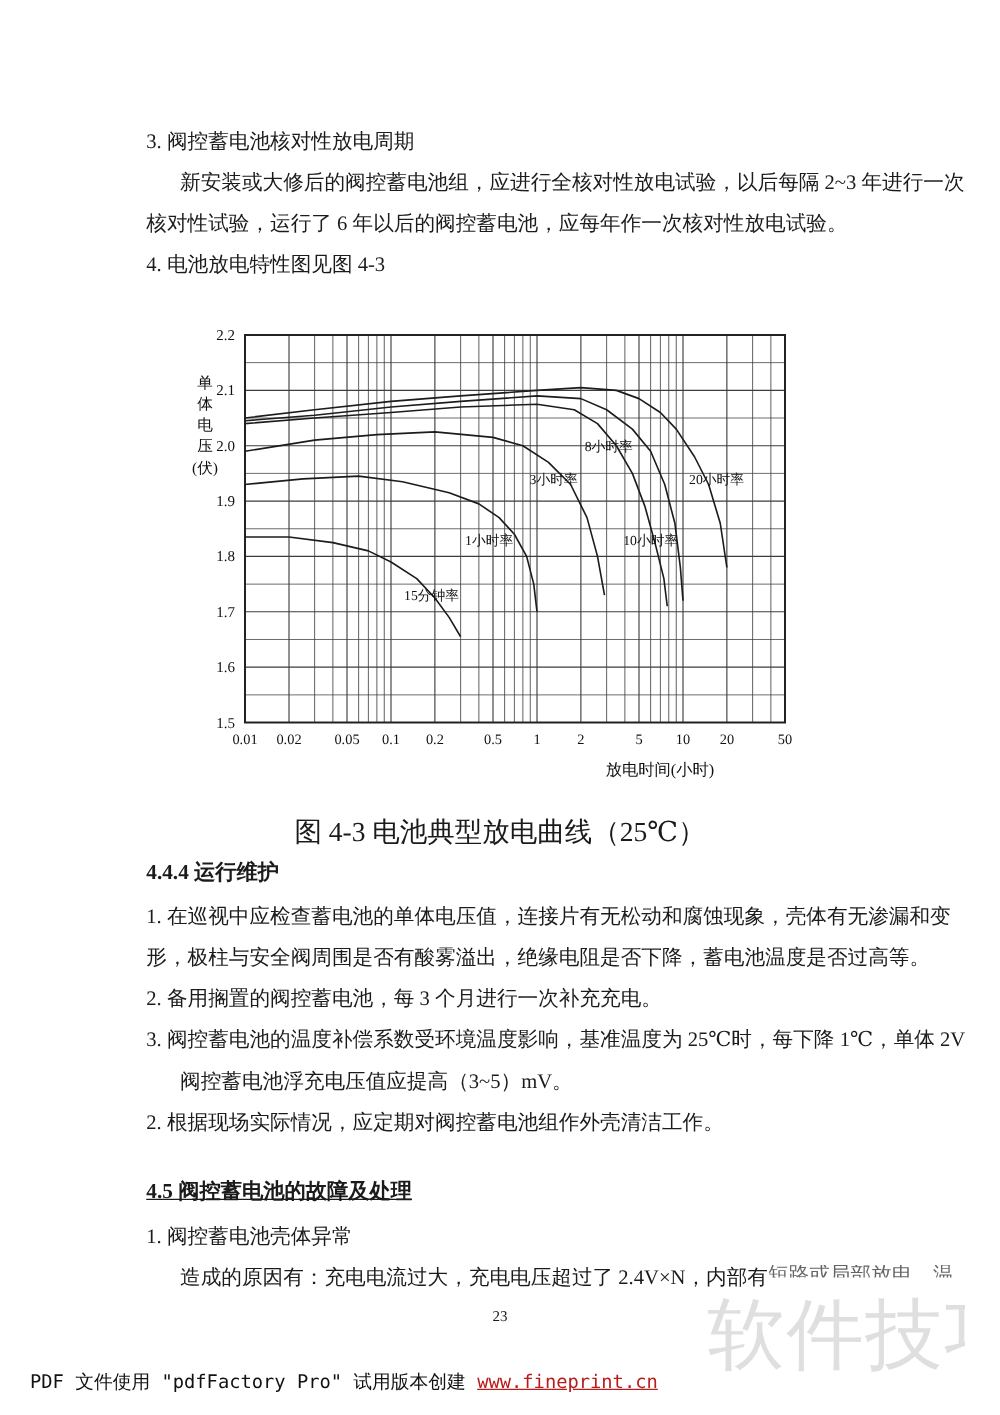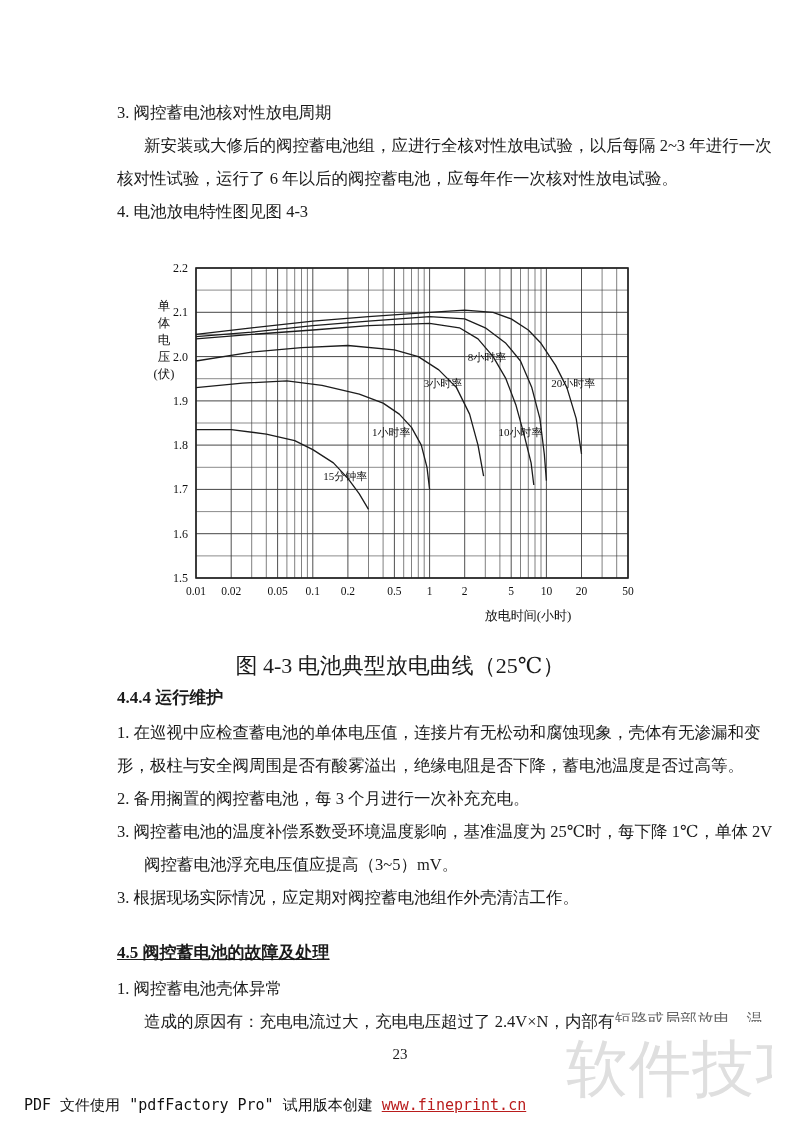--- a/index.html
+++ b/index.html
@@ -6,21 +6,21 @@
   .page{
     position:relative;width:772px;height:1132px;background:#fff;overflow:hidden;
     font-family:"Liberation Serif","DejaVu Serif",serif;color:#1b1b1b;
   }
   .tblock{position:absolute;left:117px;width:578px;font-size:16.5px;line-height:33px;}
   .tblock .line{white-space:nowrap;}
   .tblock .line.indent{margin-left:27px;}
   .cut{display:inline-block;height:0.58em;overflow:hidden;vertical-align:text-top;line-height:1;color:#4a4a4a;opacity:.85;text-decoration:underline;}
   .caption{position:absolute;left:0;top:651px;width:800px;text-align:center;font-size:22px;}
   .heading{position:absolute;left:117px;font-size:17px;font-weight:bold;white-space:nowrap;}
-  .pagenum{position:absolute;left:0;top:1046px;width:800px;text-align:center;font-size:15px;}
+  .pagenum{position:absolute;left:0;top:1046px;width:800px;text-align:center;font-size:12px;}
   .watermark{
     position:absolute;left:566px;top:1034px;width:260px;font-size:62px;line-height:70px;
     font-family:"Liberation Sans","DejaVu Sans",sans-serif;color:#dfdfdf;letter-spacing:1px;white-space:nowrap;
   }
   .pdffooter{
     position:absolute;left:24px;top:1096px;font-size:15px;white-space:nowrap;
     font-family:"DejaVu Sans Mono","Liberation Mono",monospace;color:#111;
   }
   .pdffooter a{text-decoration:underline;}
   .chartwrap{position:absolute;left:140px;top:250px;width:520px;height:382px;}
@@ -127,21 +127,21 @@
 
   <div class="caption">图 4-3   电池典型放电曲线（25℃）</div>
 
   <div class="heading" style="top:686px;">4.4.4 运行维护</div>
   <div class="tblock" id="blockB" style="top:716px;">
       <div class="line"><span>1. 在巡视中应检查蓄电池的单体电压值，连接片有无松动和腐蚀现象，壳体有无渗漏和变</span></div>
       <div class="line"><span>形，极柱与安全阀周围是否有酸雾溢出，绝缘电阻是否下降，蓄电池温度是否过高等。</span></div>
       <div class="line"><span>2.   备用搁置的阀控蓄电池，每 3 个月进行一次补充充电。</span></div>
       <div class="line"><span>3.   阀控蓄电池的温度补偿系数受环境温度影响，基准温度为 25℃时，每下降 1℃，单体 2V</span></div>
       <div class="line indent"><span>阀控蓄电池浮充电压值应提高（3~5）mV。</span></div>
-      <div class="line"><span>3.   根据现场实际情况，应定期对阀控蓄电池组作外壳清洁工作。</span></div>
+      <div class="line"><span>2.   根据现场实际情况，应定期对阀控蓄电池组作外壳清洁工作。</span></div>
     </div>
 
   <div class="heading" style="top:941px;text-decoration:underline;">4.5   阀控蓄电池的故障及处理</div>
   <div class="tblock" id="blockC" style="top:972px;">
       <div class="line"><span>1.   阀控蓄电池壳体异常</span></div>
       <div class="line indent"><span>造成的原因有：充电电流过大，充电电压超过了 2.4V×N，内部有</span><span class="cut">短路或局部放电、温</span></div>
     </div>
 
   <div class="pagenum">23</div>
 

